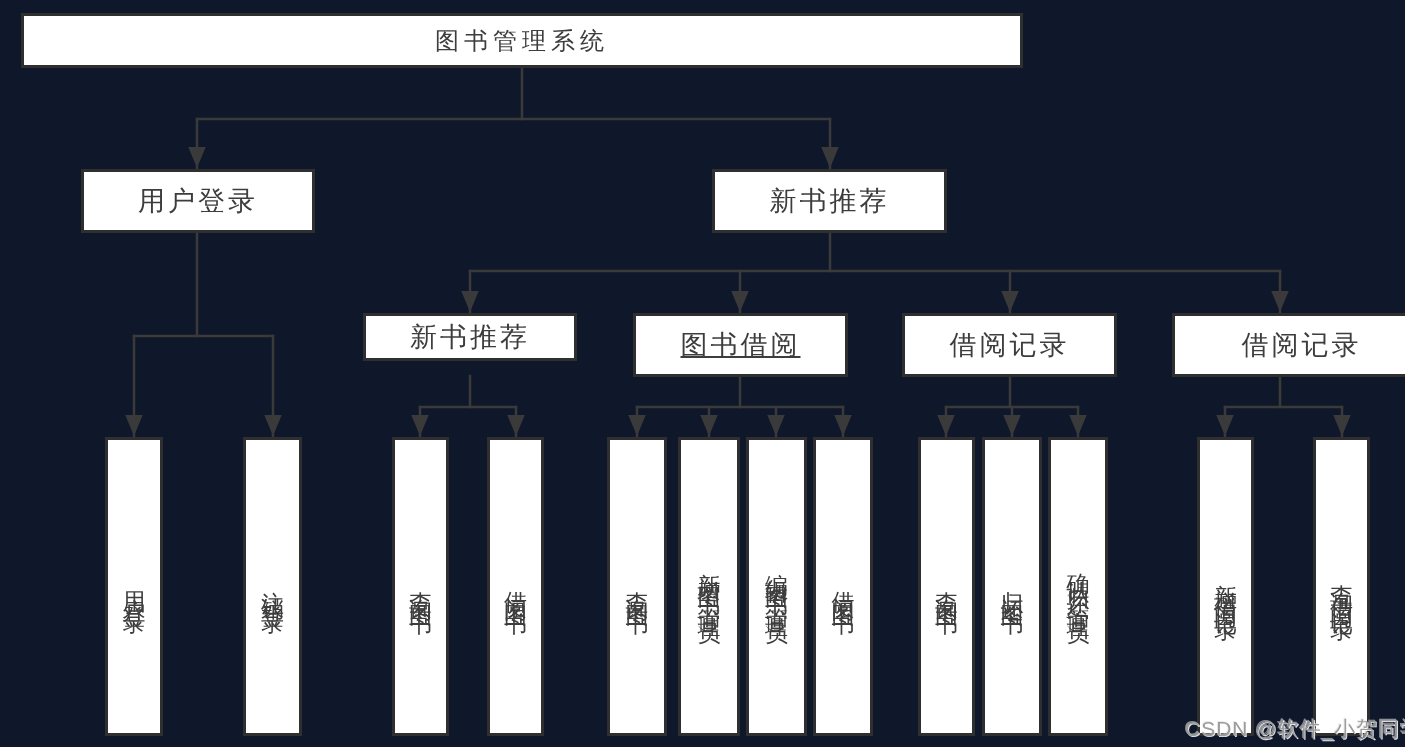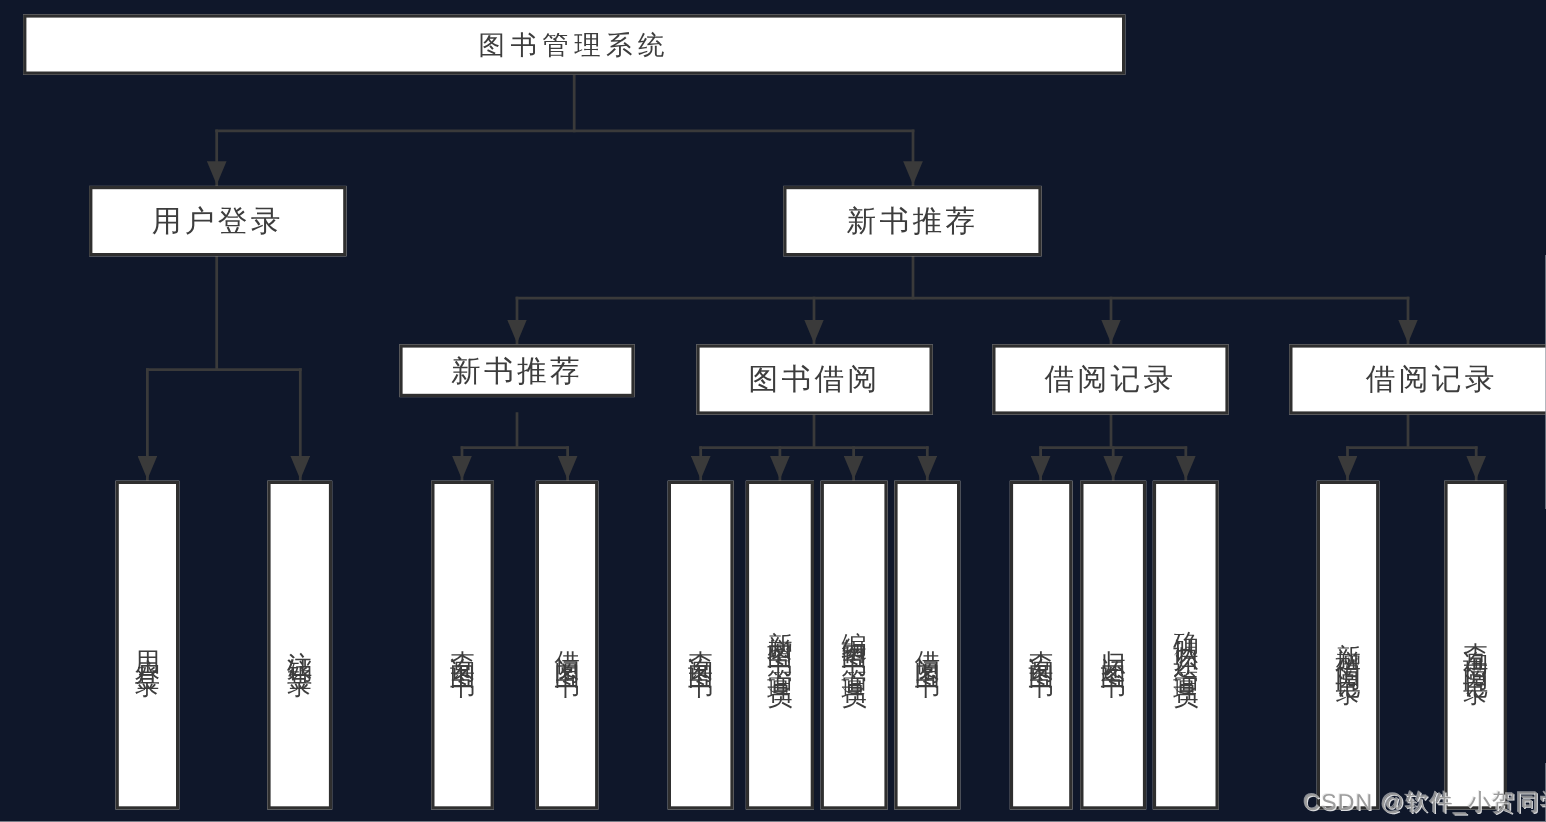--- a/index.html
+++ b/index.html
@@ -98,21 +98,21 @@
       <line x1="1342" y1="407" x2="1342" y2="436" marker-end="url(#ah)"></line>
     </g>
   </svg>
 
   <div class="node hnode root" style="left:21px; top:13px; width:1002px; height:55px;">图书管理系统</div>
 
   <div class="node hnode" style="left:81px; top:169px; width:234px; height:64px;">用户登录</div>
   <div class="node hnode" style="left:712px; top:169px; width:235px; height:64px;">新书推荐</div>
 
   <div class="node hnode" style="left:363px; top:313px; width:214px; height:48px;">新书推荐</div>
-  <div class="node hnode" style="left:633px; top:313px; width:215px; height:64px;">图书借阅</div>
+  <div class="node hnode" style="left:633px; top:313px; width:215px; height:64px;text-decoration:underline;">图书借阅</div>
   <div class="node hnode" style="left:902px; top:313px; width:215px; height:64px;">借阅记录</div>
   <div class="node hnode" style="left:1172px; top:313px; width:259px; height:64px;font-family:Liberation Mono, monospace;">借阅记录</div>
 
   <div class="node vnode" style="left:105px; top:437px; width:58px; height:299px;">用户登录</div>
   <div class="node vnode" style="left:243px; top:437px; width:59px; height:299px;">注销登录</div>
 
   <div class="node vnode" style="left:392px; top:437px; width:57px; height:299px;">查询图书</div>
   <div class="node vnode" style="left:487px; top:437px; width:57px; height:299px;">借阅图书</div>
 
   <div class="node vnode" style="left:607px; top:437px; width:60px; height:299px;">查询图书</div>

